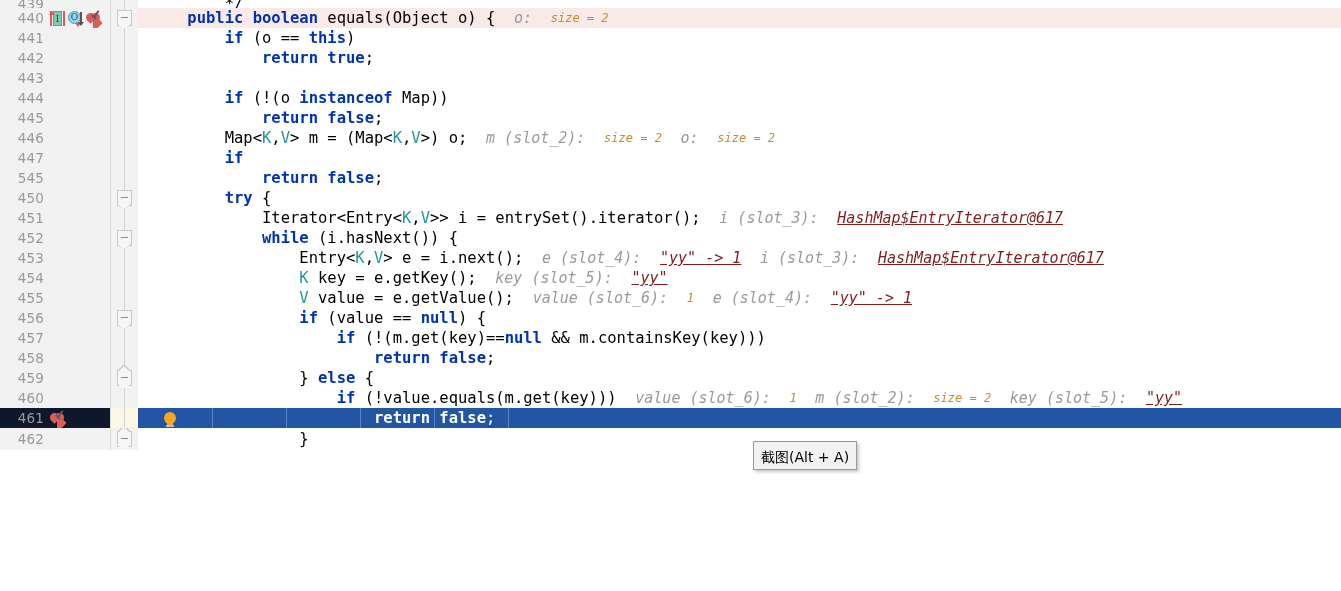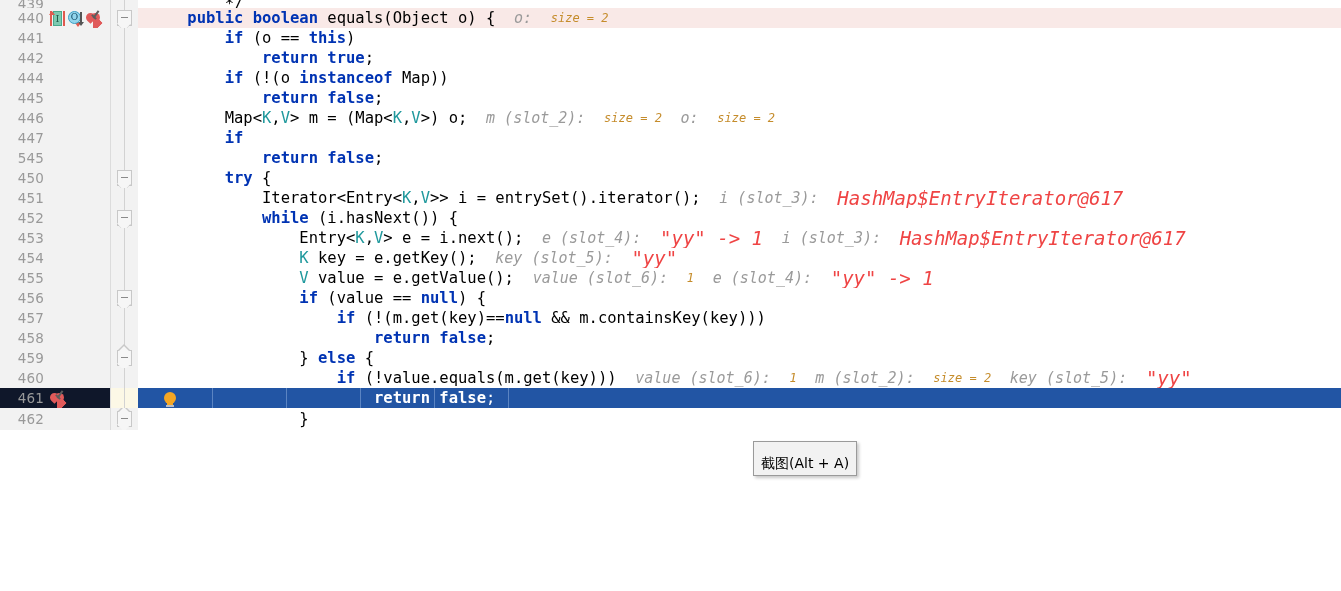--- a/index.html
+++ b/index.html
@@ -177,23 +177,24 @@
     color: #9a9a9a;
     font-style: italic;
     font-size: 15px;
   }
   .hint-val {
     color: #c58c2b;
     font-style: italic;
     font-size: 12px;
   }
   .hint-obj {
-    color: #ef4444;
+    color: #7f1d1d;
     font-style: italic;
-    font-size: 19px;
+    font-size: 15px;
+    text-decoration: underline;
   }
 
   
   .gicon { display: inline-block; position: relative; }
 
   .icon-impl { width: 17px; height: 17px; }
   .icon-impl .bar {
     position: absolute; left: 4px; top: 1px;
     width: 9px; height: 15px;
     background: #7ec9b0;
@@ -301,38 +302,39 @@
   .icon-bulb .b1 { top: 13px; }
   .icon-bulb .b2 { top: 16px; }
 
   
   #tooltip {
     position: absolute;
     left: 753px; top: 441px;
     background: #f2f2f2;
     border: 1px solid #9a9a9a;
     box-shadow: 2px 2px 3px rgba(0,0,0,0.22);
-    padding: 12px 7px 3px 7px;
+    padding: 6px 7px 3px 7px;
     font-family: "DejaVu Sans", sans-serif;
     font-size: 14px;
     color: #000000;
     white-space: nowrap;
     z-index: 50;
     line-height: 18px;
   }
 </style>
 </head>
 <body>
 
 <div id="editor">
   <div id="rows">
       <div class="row partial-top"><div class="gutter"><div class="lineno">439</div><div class="gutter-icons"></div></div><div class="foldstrip"><div class="foldline"></div></div><div class="code"><span class="plain">        </span><span class="plain">*/</span></div></div>
       <div class="row"><div class="gutter"><div class="lineno">440</div><div class="gutter-icons"><span class="gicon icon-impl"><span class="bar"></span><span class="ltr">I</span><span class="ar1"><span class="ah1"></span></span><span class="ar2"><span class="ah2"></span></span></span><span class="gicon icon-over"><span class="circ"></span><span class="ltr">O</span><span class="ar"></span><span class="ah"></span></span><span class="gicon icon-test"><span class="h1"></span><span class="h2"></span><span class="hb"></span><span class="ck1"></span><span class="ck2"></span></span></div></div><div class="foldstrip"><div class="foldline"></div><div class="foldmark"><span class="minus"></span><span class="tip"></span><span class="tip-in"></span></div></div><div class="code hl-pink"><span class="plain">    </span><span class="kw">public</span><span class="plain"> </span><span class="kw">boolean</span><span class="plain"> equals(</span><span class="plain">Object</span><span class="plain"> o) {</span><span class="plain">  </span><span class="hint-name">o:</span><span class="plain">  </span><span class="hint-val">size = 2</span></div></div>
       <div class="row"><div class="gutter"><div class="lineno">441</div><div class="gutter-icons"></div></div><div class="foldstrip"><div class="foldline"></div></div><div class="code"><span class="plain">        </span><span class="kw">if</span><span class="plain"> (o == </span><span class="kw">this</span><span class="plain">)</span></div></div>
       <div class="row"><div class="gutter"><div class="lineno">442</div><div class="gutter-icons"></div></div><div class="foldstrip"><div class="foldline"></div></div><div class="code"><span class="plain">            </span><span class="kw">return</span><span class="plain"> </span><span class="kw">true</span><span class="plain">;</span></div></div>
+      <div class="row"><div class="gutter"><div class="lineno">443</div><div class="gutter-icons"></div></div><div class="foldstrip"><div class="foldline"></div></div><div class="code"></div></div>
       <div class="row"><div class="gutter"><div class="lineno">444</div><div class="gutter-icons"></div></div><div class="foldstrip"><div class="foldline"></div></div><div class="code"><span class="plain">        </span><span class="kw">if</span><span class="plain"> (!(o </span><span class="kw">instanceof</span><span class="plain"> Map))</span></div></div>
       <div class="row"><div class="gutter"><div class="lineno">445</div><div class="gutter-icons"></div></div><div class="foldstrip"><div class="foldline"></div></div><div class="code"><span class="plain">            </span><span class="kw">return</span><span class="plain"> </span><span class="kw">false</span><span class="plain">;</span></div></div>
       <div class="row"><div class="gutter"><div class="lineno">446</div><div class="gutter-icons"></div></div><div class="foldstrip"><div class="foldline"></div></div><div class="code"><span class="plain">        Map&lt;</span><span class="gen">K</span><span class="plain">,</span><span class="gen">V</span><span class="plain">&gt; m = (Map&lt;</span><span class="gen">K</span><span class="plain">,</span><span class="gen">V</span><span class="plain">&gt;) o;</span><span class="plain">  </span><span class="hint-name">m (slot_2):</span><span class="plain">  </span><span class="hint-val">size = 2</span><span class="plain">  </span><span class="hint-name">o:</span><span class="plain">  </span><span class="hint-val">size = 2</span></div></div>
       <div class="row"><div class="gutter"><div class="lineno">447</div><div class="gutter-icons"></div></div><div class="foldstrip"><div class="foldline"></div></div><div class="code"><span class="plain">        </span><span class="kw">if</span></div></div>
       <div class="row"><div class="gutter"><div class="lineno">545</div><div class="gutter-icons"></div></div><div class="foldstrip"><div class="foldline"></div></div><div class="code"><span class="plain">            </span><span class="kw">return</span><span class="plain"> </span><span class="kw">false</span><span class="plain">;</span></div></div>
       <div class="row"><div class="gutter"><div class="lineno">450</div><div class="gutter-icons"></div></div><div class="foldstrip"><div class="foldline"></div><div class="foldmark"><span class="minus"></span><span class="tip"></span><span class="tip-in"></span></div></div><div class="code"><span class="plain">        </span><span class="kw">try</span><span class="plain"> {</span></div></div>
       <div class="row"><div class="gutter"><div class="lineno">451</div><div class="gutter-icons"></div></div><div class="foldstrip"><div class="foldline"></div></div><div class="code"><span class="plain">            Iterator&lt;Entry&lt;</span><span class="gen">K</span><span class="plain">,</span><span class="gen">V</span><span class="plain">&gt;&gt; i = entrySet().iterator();</span><span class="plain">  </span><span class="hint-name">i (slot_3):</span><span class="plain">  </span><span class="hint-obj">HashMap$EntryIterator@617</span></div></div>
       <div class="row"><div class="gutter"><div class="lineno">452</div><div class="gutter-icons"></div></div><div class="foldstrip"><div class="foldline"></div><div class="foldmark"><span class="minus"></span><span class="tip"></span><span class="tip-in"></span></div></div><div class="code"><span class="plain">            </span><span class="kw">while</span><span class="plain"> (i.hasNext()) {</span></div></div>
       <div class="row"><div class="gutter"><div class="lineno">453</div><div class="gutter-icons"></div></div><div class="foldstrip"><div class="foldline"></div></div><div class="code"><span class="plain">                Entry&lt;</span><span class="gen">K</span><span class="plain">,</span><span class="gen">V</span><span class="plain">&gt; e = i.next();</span><span class="plain">  </span><span class="hint-name">e (slot_4):</span><span class="plain">  </span><span class="hint-obj">"yy" -&gt; 1</span><span class="plain">  </span><span class="hint-name">i (slot_3):</span><span class="plain">  </span><span class="hint-obj">HashMap$EntryIterator@617</span></div></div>
       <div class="row"><div class="gutter"><div class="lineno">454</div><div class="gutter-icons"></div></div><div class="foldstrip"><div class="foldline"></div></div><div class="code"><span class="plain">                </span><span class="gen">K</span><span class="plain"> key = e.getKey();</span><span class="plain">  </span><span class="hint-name">key (slot_5):</span><span class="plain">  </span><span class="hint-obj">"yy"</span></div></div>

